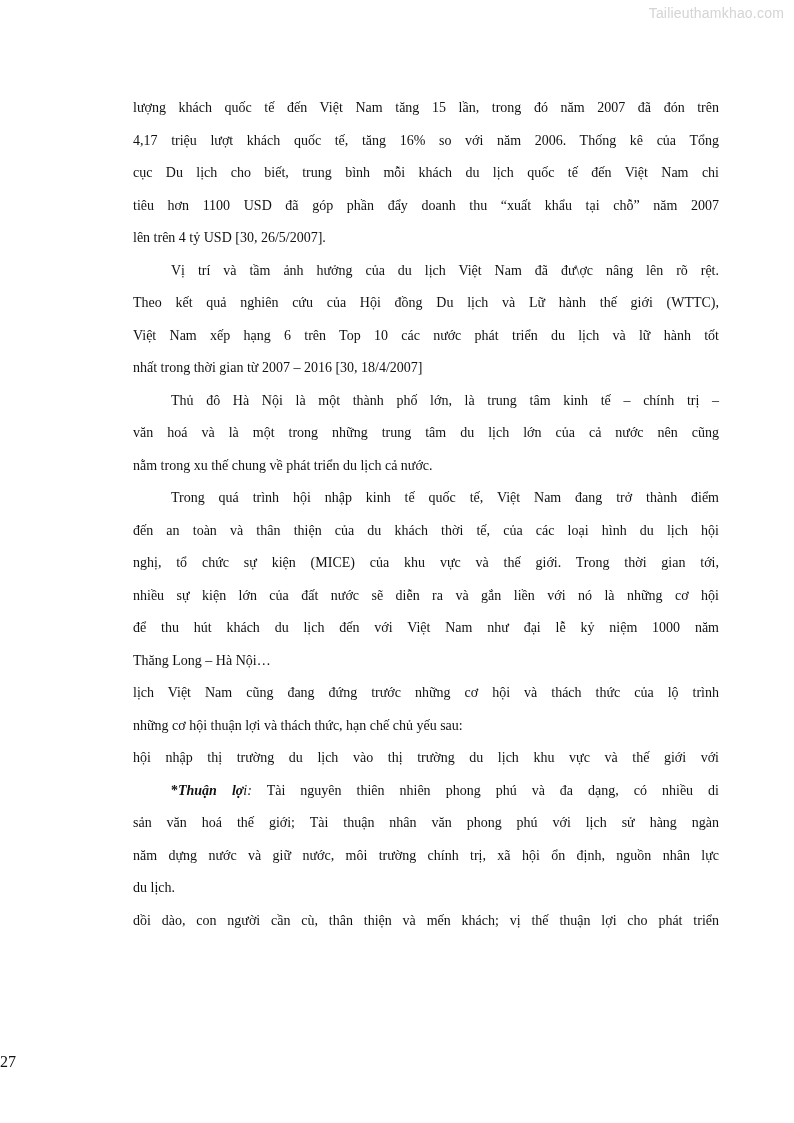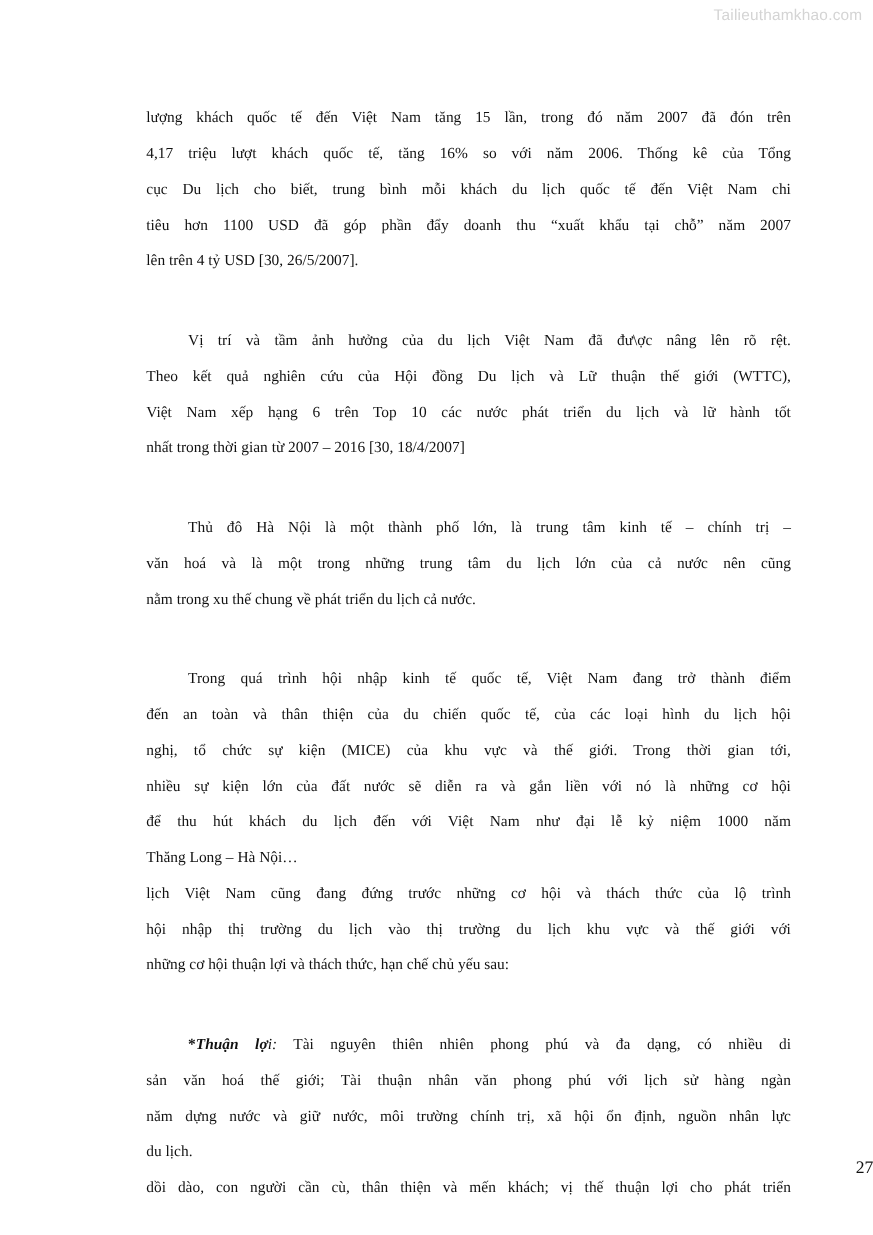--- a/index.html
+++ b/index.html
@@ -37,38 +37,37 @@
       font-size: 14px;
       white-space: nowrap;
       text-align: justify;
       text-align-last: justify;
     }
     .line.last {
       text-align-last: left;
     }
     .line.indent {
       padding-left: 38px;
-      margin-top: 40px;
     }
     .bi {
       font-weight: bold;
       font-style: italic;
     }
     .it {
       font-style: italic;
     }
     .b {
       font-weight: bold;
     }
     .page-number {
       position: absolute;
       top: 1053px;
       left: 0;
       width: 794px;
-      text-align: right;
+      text-align: left;
       font-size: 16px;
       color: #111111;
     }
   </style>
 </head>
 <body>
 
 <div class="watermark">Tailieuthamkhao.com</div>
 
 <div class="page-body">
@@ -76,44 +75,44 @@
   <div>
     <span class="line">lượng khách quốc tế đến Việt Nam tăng 15 lần, trong đó năm 2007 đã đón trên</span>
     <span class="line">4,17 triệu lượt khách quốc tế, tăng 16% so với năm 2006. Thống kê của Tổng</span>
     <span class="line">cục Du lịch cho biết, trung bình mỗi khách du lịch quốc tế đến Việt Nam chi</span>
     <span class="line">tiêu hơn 1100 USD đã góp phần đẩy doanh thu “xuất khẩu tại chỗ” năm 2007</span>
     <span class="line last">lên trên 4 tỷ USD [30, 26/5/2007].</span>
   </div>
 
   <div>
     <span class="line indent">Vị trí và tầm ảnh hưởng của du lịch Việt Nam đã đư\ợc nâng lên rõ rệt.</span>
-    <span class="line">Theo kết quả nghiên cứu của Hội đồng Du lịch và Lữ  thuận thế giới (WTTC),</span>
+    <span class="line">Theo kết quả nghiên cứu của Hội đồng Du lịch và Lữ  hành thế giới (WTTC),</span>
     <span class="line">Việt Nam xếp hạng 6 trên Top 10 các nước phát triển du lịch và lữ hành tốt</span>
     <span class="line last">nhất trong thời gian từ 2007 – 2016 [30, 18/4/2007]</span>
   </div>
 
   <div>
     <span class="line indent">Thủ đô Hà Nội là một thành phố lớn, là trung tâm kinh tế – chính trị –</span>
     <span class="line">văn hoá và là một trong những trung tâm du lịch lớn của cả nước nên cũng</span>
     <span class="line last">nằm trong xu thế chung về phát triển du lịch cả nước.</span>
   </div>
 
   <div>
     <span class="line indent">Trong quá trình hội nhập kinh tế quốc tế, Việt Nam đang trở thành điểm</span>
-    <span class="line">đến an toàn và thân thiện của du chiến quốc tế, của các loại hình du lịch hội</span>
+    <span class="line">đến an toàn và thân thiện của du khách thời tế, của các loại hình du lịch hội</span>
     <span class="line">nghị, tổ chức sự kiện (MICE) của khu vực và thế giới. Trong thời gian tới,</span>
     <span class="line">nhiều sự kiện lớn của đất nước sẽ diễn ra và gắn liền với nó là những cơ hội</span>
     <span class="line">để thu hút khách du lịch đến với Việt Nam như đại lễ kỷ niệm 1000 năm</span>
     <span class="line last">Thăng Long – Hà Nội…</span>
   </div>
 
   <div>
     <span class="line">lịch Việt Nam cũng đang đứng trước những cơ hội và thách thức của lộ trình</span>
+    <span class="line last">những cơ hội thuận lợi và thách thức, hạn chế chủ yếu sau:</span>
     <span class="line">hội nhập thị trường du lịch vào thị trường du lịch khu vực và thế giới với</span>
-    <span class="line last">những cơ hội thuận lợi và thách thức, hạn chế chủ yếu sau:</span>
   </div>
 
   <div>
     <span class="line indent"><span class="b">*</span><span class="bi">Thuận lợ</span><span class="it">i:</span><span> Tài nguyên thiên nhiên phong phú và đa dạng, có nhiều di</span></span>
     <span class="line">sản văn hoá thế giới; Tài thuận nhân văn phong phú với lịch sử hàng ngàn</span>
     <span class="line">năm dựng nước và giữ nước, môi trường chính trị, xã hội ổn định, nguồn nhân lực</span>
     <span class="line last">du lịch.</span>
     <span class="line">dồi dào, con người cần cù, thân thiện và mến khách; vị thế thuận lợi cho phát triển</span>
   </div>
 

